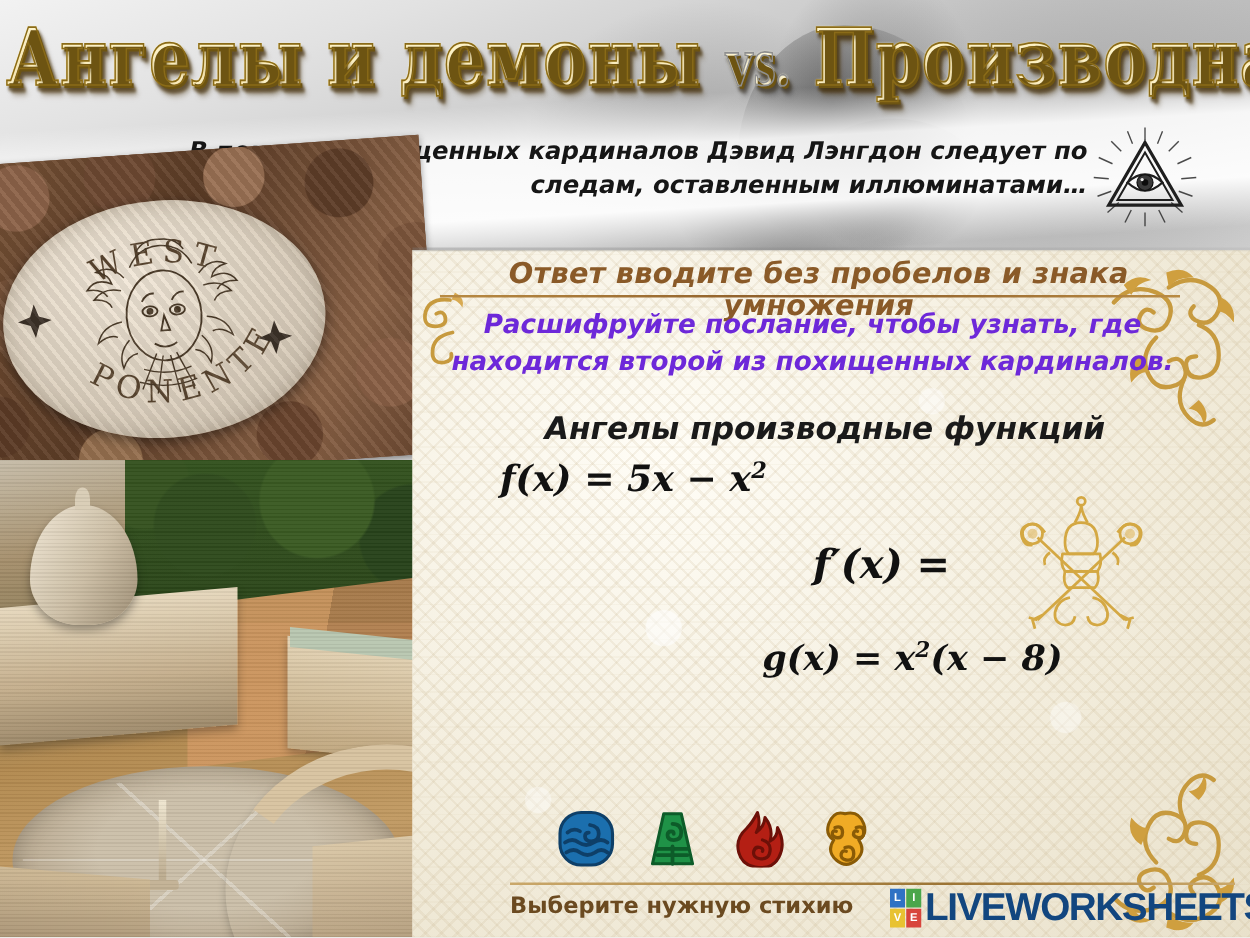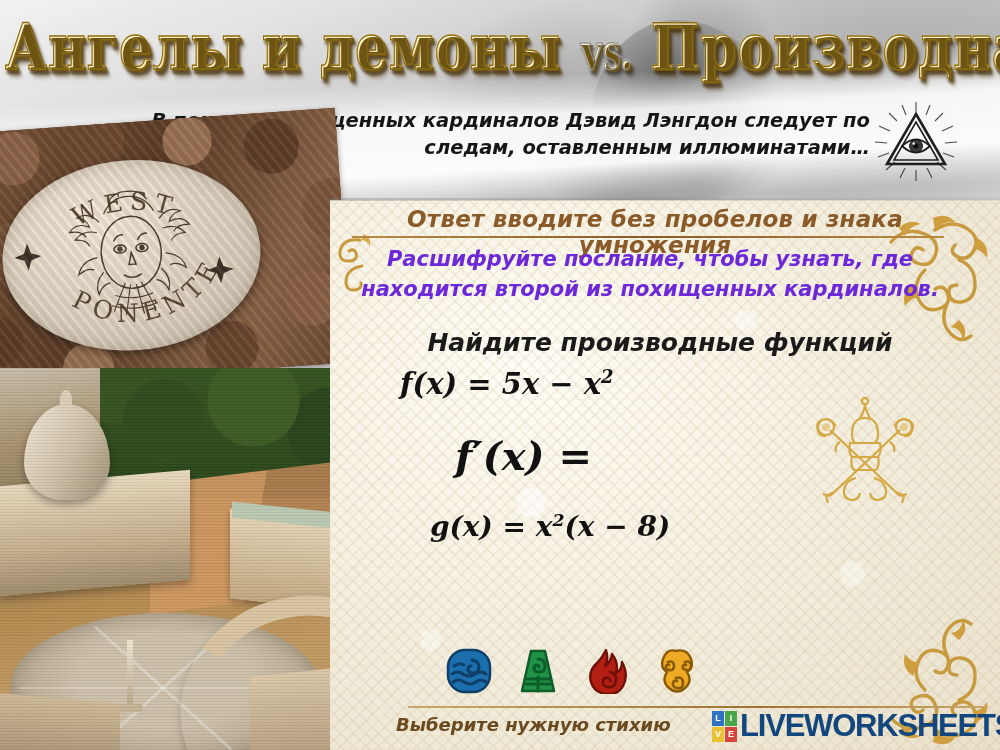--- a/index.html
+++ b/index.html
@@ -172,43 +172,43 @@
     font-size:21px;color:#6d28d9;line-height:1.45;}
 
   
   .math-head{position:absolute;left:400px;top:328px;width:520px;text-align:center;
     font-family:"DejaVu Sans",sans-serif;font-style:italic;font-weight:bold;
     font-size:25px;color:#1a1a1a;}
   .eq{position:absolute;font-family:"DejaVu Serif",serif;font-weight:bold;
     font-style:italic;color:#111;white-space:nowrap;}
   .eq sup{font-size:.62em;font-style:italic;vertical-align:super;}
   .eq-f  {left:400px;top:366px;width:450px;text-align:left;font-size:29px;}
-  .eq-fp {left:455px;top:432px;width:340px;text-align:left;font-size:40px;}
-  .eq-g  {left:430px;top:510px;width:420px;text-align:left;font-size:28px;}
+  .eq-fp {left:420px;top:432px;width:340px;text-align:right;font-size:32px;}
+  .eq-g  {left:430px;top:510px;width:420px;text-align:right;font-size:28px;}
   .eq-gp {left:430px;top:552px;width:340px;text-align:center;font-size:42px;}
 
   
   .keys{position:absolute;left:800px;top:392px;width:130px;height:125px;}
 
   
   .orn{position:absolute;width:120px;height:130px;}
   .orn-tr{left:885px;top:212px;}
   .orn-br{left:885px;top:618px;transform:scaleY(-1);}
   .orn-tl{left:330px;top:228px;width:42px;height:70px;}
 
   
   .elements{position:absolute;left:446px;top:643px;width:260px;height:56px;
     display:flex;align-items:center;gap:23px;}
   .el{width:46px;height:46px;}
 
   
   .foot-rule{position:absolute;left:408px;top:706px;width:580px;height:2px;
     background:linear-gradient(90deg,#caa86a,#9c7434 60%,#caa86a);}
-  .foot-text{position:absolute;left:396px;top:714px;width:360px;
-    font-family:"DejaVu Sans",sans-serif;font-style:italic;font-weight:bold;
+  .foot-text{position:absolute;left:408px;top:714px;width:360px;
+    font-family:"DejaVu Sans",sans-serif;font-weight:bold;
     font-size:18px;color:#6b4a20;}
   .lw{position:absolute;left:712px;top:706px;height:40px;display:flex;align-items:center;gap:3px;}
   .lw-tiles{display:grid;grid-template-columns:12px 12px;grid-template-rows:15px 15px;gap:1px;}
   .lw-tile{display:flex;align-items:center;justify-content:center;
     font-size:9px;font-weight:bold;color:#fff;font-family:"Liberation Sans",sans-serif;line-height:1;}
   .lw-word{font-family:"Liberation Sans",sans-serif;font-weight:bold;font-size:31px;
     color:#12467f;letter-spacing:-1.2px;}
 
   
   .seam{position:absolute;left:330px;top:198px;width:670px;height:3px;
@@ -384,21 +384,21 @@
         <path d="M74 108 q10 10 4 20 q-2 -12 -12 -13 z"></path>
         <path d="M14 16 q10 -10 22 -4 q-12 2 -16 12 z"></path>
       </g>
     </svg>
   </div>
 
   <div class="instr1">Ответ вводите без пробелов и знака умножения</div>
   <div class="instr-rule"></div>
   <div class="instr2">Расшифруйте послание, чтобы узнать, где находится второй из похищенных кардиналов.</div>
 
-  <div class="math-head">Найдите производные функций</div>
+  <div class="math-head">Ангелы производные функций</div>
 
   <div class="eq eq-f"><span>f(x) = 5x − x</span><sup>2</sup></div>
 
   <div class="eq eq-fp">f′(x) =</div>
 
   <div class="eq eq-g"><span>g(x) = x</span><sup>2</sup><span>(x − 8)</span></div>
 
 
   <div class="keys">
     <svg width="130" height="125" viewBox="0 0 130 125">

